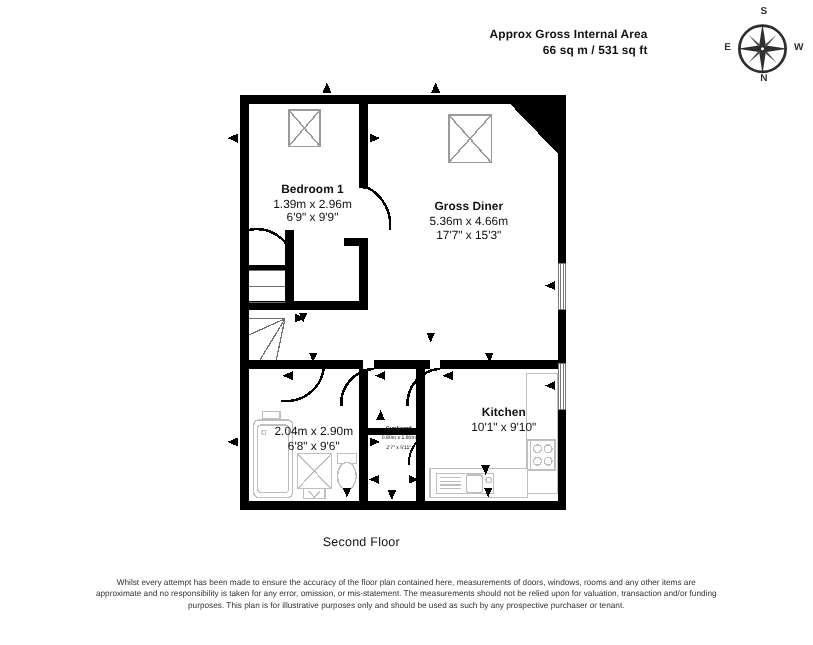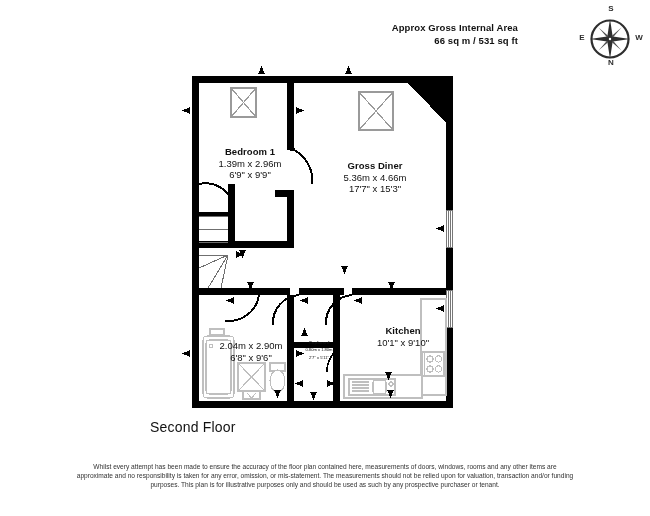--- a/index.html
+++ b/index.html
@@ -35,22 +35,22 @@
   #lbl-bathroom{left:178px;top:340px;width:146px;}
 
   
   #lbl-cupboard{left:288px;top:339px;width:62px;text-align:center;line-height:7.4px;}
   #lbl-cupboard .nm{font-size:4.4px;font-weight:bold;}
   #lbl-cupboard .mt{font-size:4.1px;}
   #lbl-cupboard .ft{font-size:4.1px;}
 
   
   #floor-title{
-    left:150px;top:419px;width:170px;text-align:left;
-    font-size:14px;letter-spacing:.2px;
+    left:150px;top:429px;width:170px;text-align:right;
+    font-size:10px;letter-spacing:.2px;
   }
 
   
   #disclaimer{
     left:75px;top:462px;width:500px;text-align:center;
     font-size:6.6px;line-height:9.2px;color:#333333;
   }
 </style>
 </head>
 <body>

